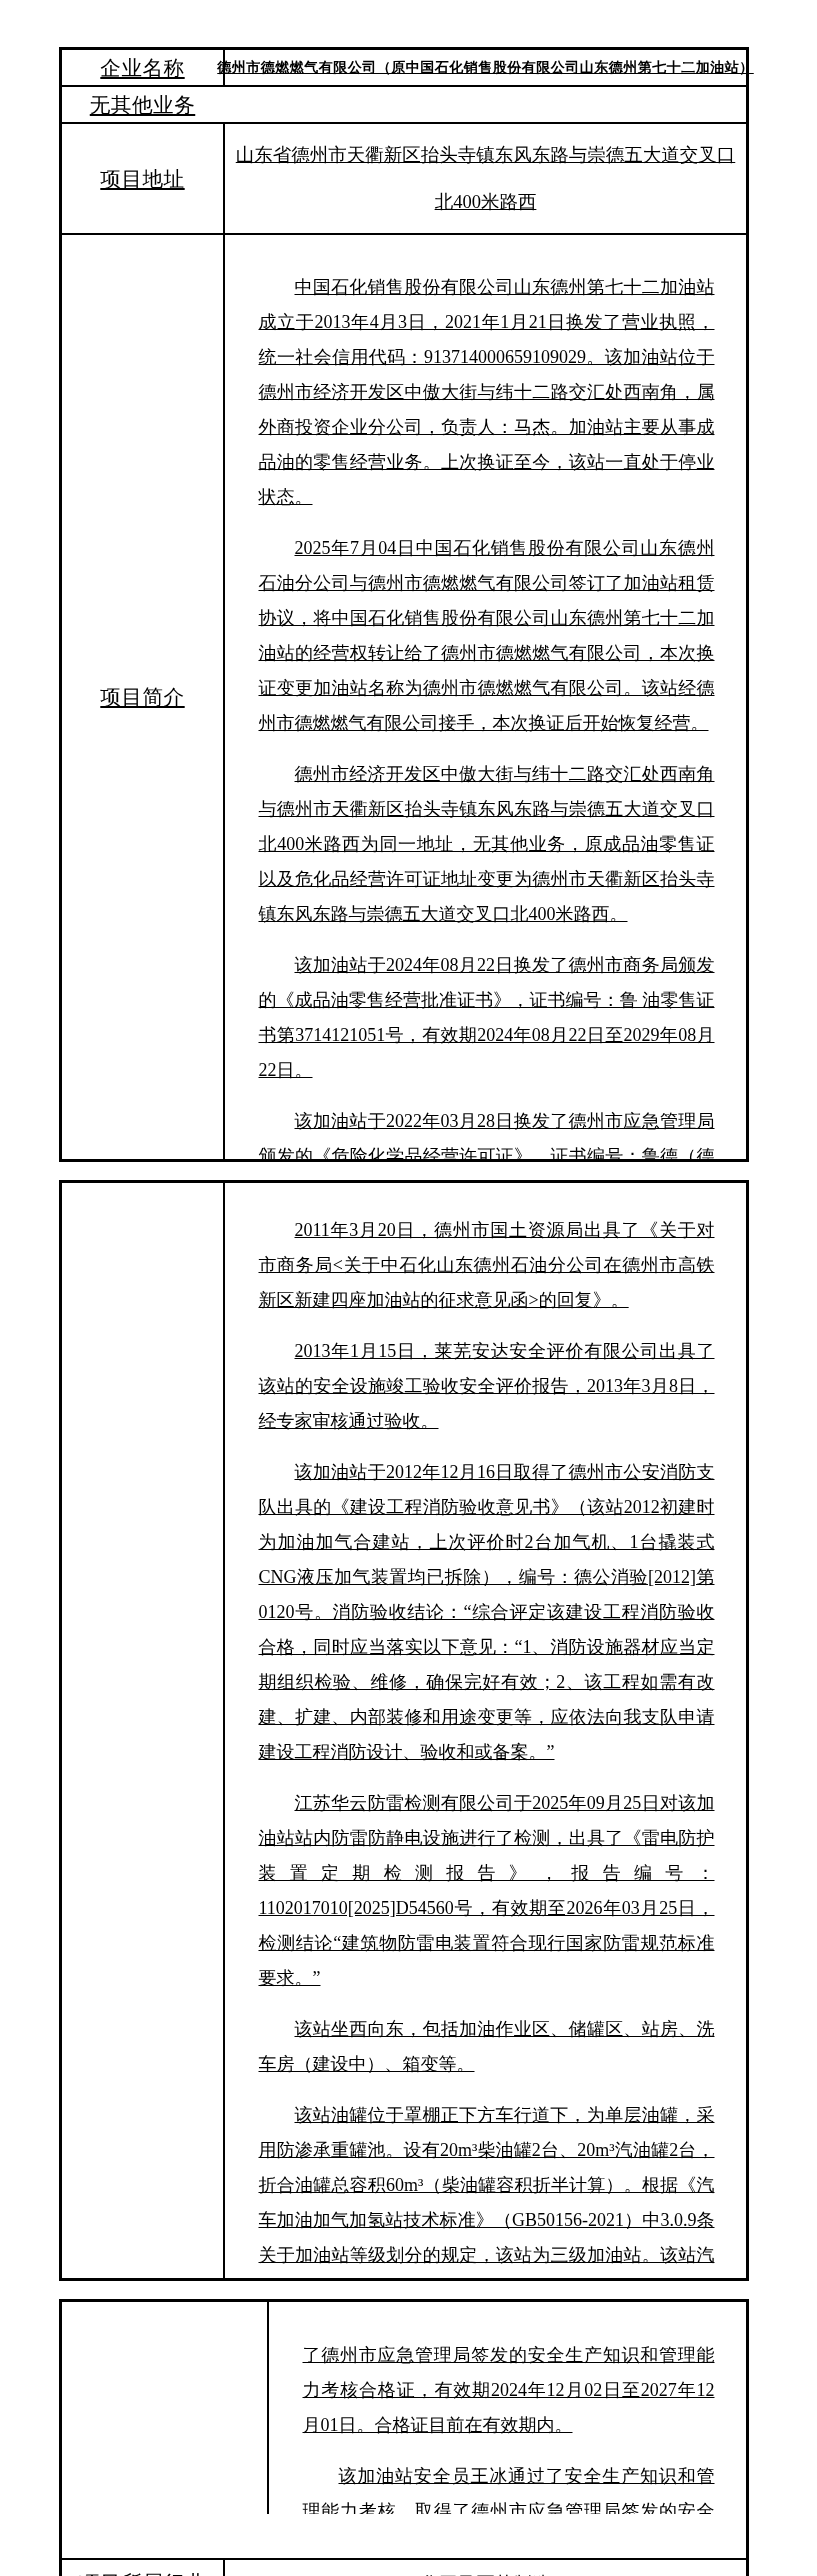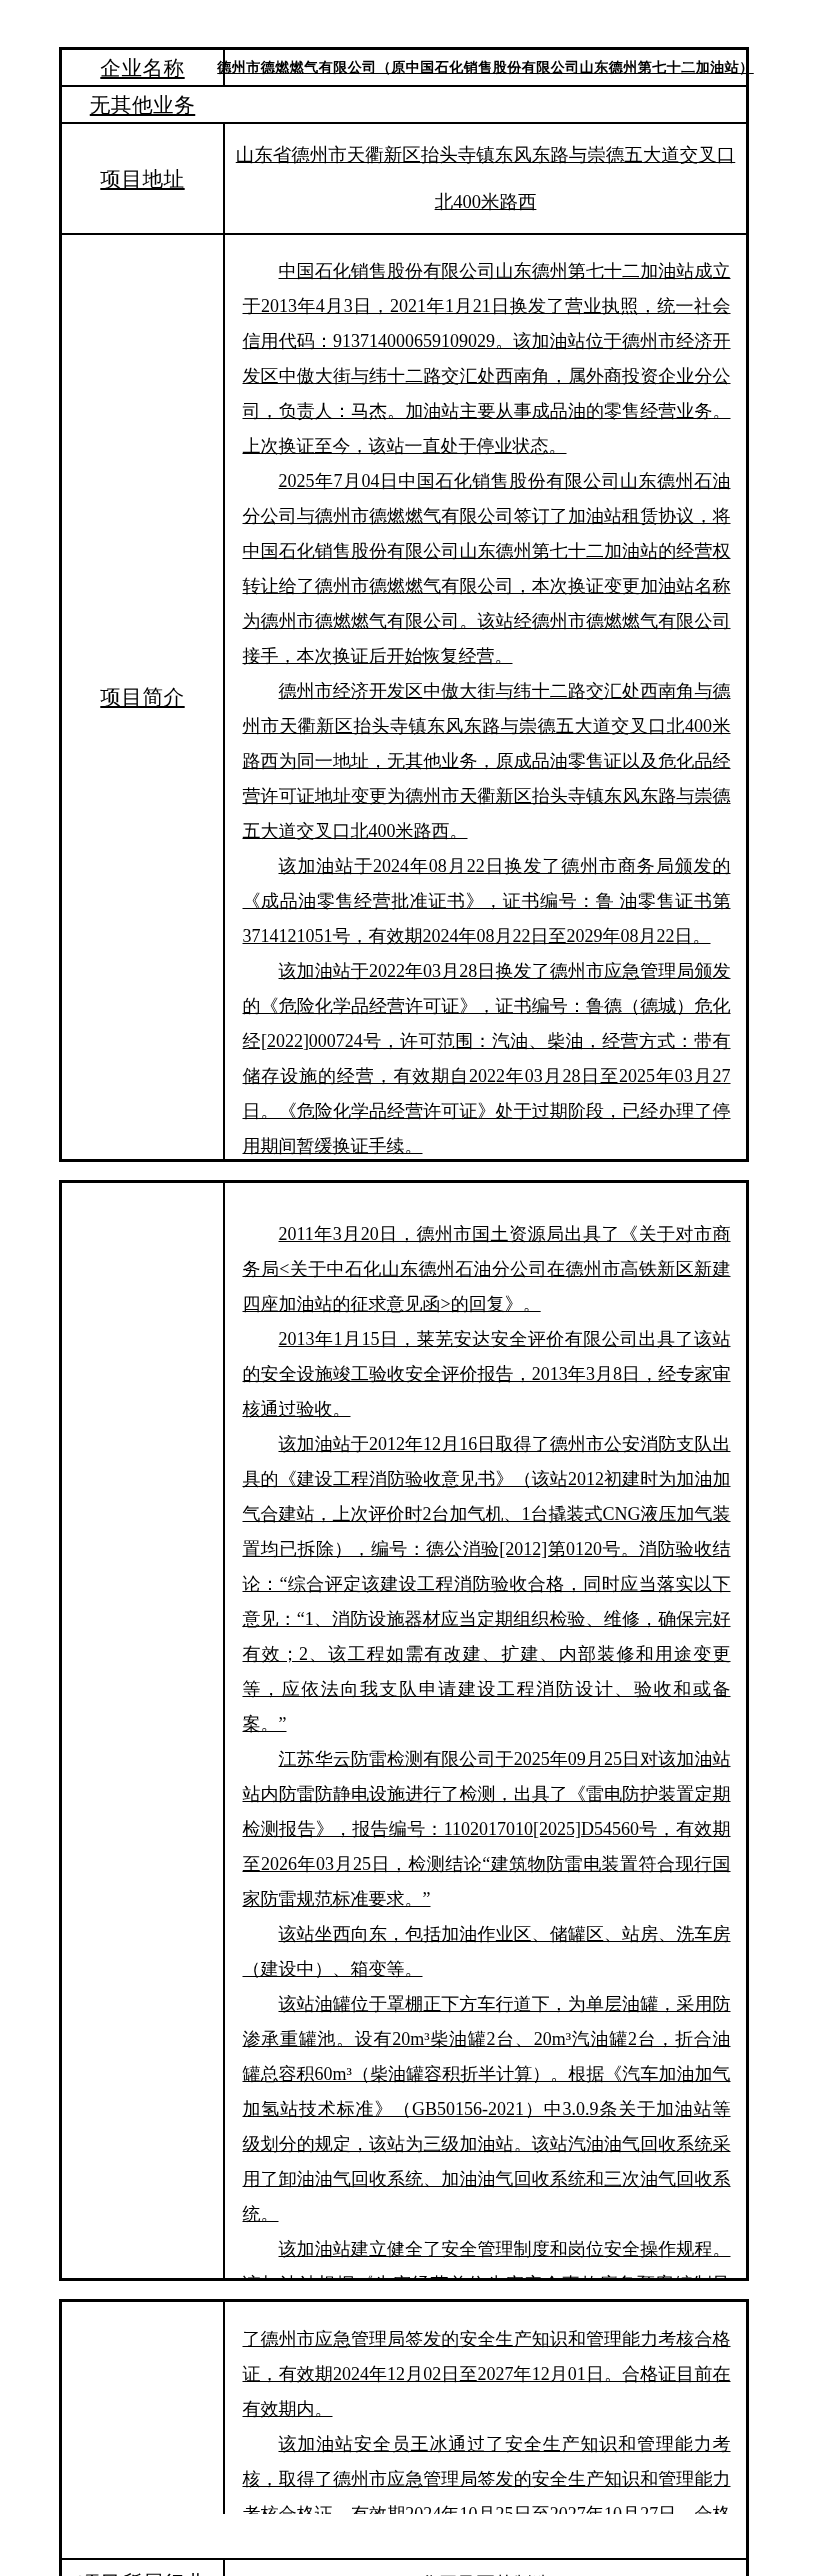--- a/index.html
+++ b/index.html
@@ -7,21 +7,21 @@
         font-family:"Liberation Serif",serif;color:#000;overflow:hidden;}
   .tbl{position:absolute;left:59px;width:690px;border:3.1px solid #000;background:#fff;
        box-sizing:border-box;display:flex;flex-direction:column;text-decoration:underline;}
   .row{display:flex;box-sizing:border-box;min-height:0;}
   .bt{border-top:2.1px solid #000;}
   .lab{flex:0 0 161px;display:flex;align-items:center;justify-content:center;
        font-size:20.6px;letter-spacing:0.5px;text-align:center;}
   .val{flex:1;border-left:2.1px solid #000;display:flex;align-items:center;justify-content:center;
        font-size:18.5px;text-align:center;box-sizing:border-box;min-width:0;}
   .paras{display:block;text-align:justify;padding:18.5px 15.5px 0 17.5px;font-size:18px;line-height:35px;overflow:hidden;}
-  .paras p{margin:0;text-indent:2em;}
+  .paras p{margin:16px;text-indent:2em;}
   .paras p.noind{text-indent:0;}
   .fancy{font-weight:bold;font-size:14px;white-space:nowrap;letter-spacing:0.5px;}
 </style>
 </head>
 <body>
 
 <div class="page">
 
   <div class="tbl" style="top:47px;height:1115px;">
     <div class="row" style="height:35px;">
@@ -43,35 +43,35 @@
         <p>德州市经济开发区中傲大街与纬十二路交汇处西南角与德州市天衢新区抬头寺镇东风东路与崇德五大道交叉口北400米路西为同一地址，无其他业务，原成品油零售证以及危化品经营许可证地址变更为德州市天衢新区抬头寺镇东风东路与崇德五大道交叉口北400米路西。</p>
         <p>该加油站于2024年08月22日换发了德州市商务局颁发的《成品油零售经营批准证书》，证书编号：鲁 油零售证书第3714121051号，有效期2024年08月22日至2029年08月22日。</p>
         <p>该加油站于2022年03月28日换发了德州市应急管理局颁发的《危险化学品经营许可证》，证书编号：鲁德（德城）危化经[2022]000724号，许可范围：汽油、柴油，经营方式：带有储存设施的经营，有效期自2022年03月28日至2025年03月27日。《危险化学品经营许可证》处于过期阶段，已经办理了停用期间暂缓换证手续。</p>
       </div>
     </div>
   </div>
 
   <div class="tbl" style="top:1180px;height:1101px;">
     <div class="row" style="flex:1;">
       <div class="lab"></div>
-      <div class="val paras" style="padding-top:34px;">
+      <div class="val paras" style="padding-top:14px;">
         <p>2011年3月20日，德州市国土资源局出具了《关于对市商务局&lt;关于中石化山东德州石油分公司在德州市高铁新区新建四座加油站的征求意见函&gt;的回复》。</p>
         <p>2013年1月15日，莱芜安达安全评价有限公司出具了该站的安全设施竣工验收安全评价报告，2013年3月8日，经专家审核通过验收。</p>
         <p>该加油站于2012年12月16日取得了德州市公安消防支队出具的《建设工程消防验收意见书》（该站2012初建时为加油加气合建站，上次评价时2台加气机、1台撬装式CNG液压加气装置均已拆除），编号：德公消验[2012]第0120号。消防验收结论：“综合评定该建设工程消防验收合格，同时应当落实以下意见：“1、消防设施器材应当定期组织检验、维修，确保完好有效；2、该工程如需有改建、扩建、内部装修和用途变更等，应依法向我支队申请建设工程消防设计、验收和或备案。”</p>
         <p>江苏华云防雷检测有限公司于2025年09月25日对该加油站站内防雷防静电设施进行了检测，出具了《雷电防护装置定期检测报告》，报告编号：1102017010[2025]D54560号，有效期至2026年03月25日，检测结论“建筑物防雷电装置符合现行国家防雷规范标准要求。”</p>
         <p>该站坐西向东，包括加油作业区、储罐区、站房、洗车房（建设中）、箱变等。</p>
         <p>该站油罐位于罩棚正下方车行道下，为单层油罐，采用防渗承重罐池。设有20m³柴油罐2台、20m³汽油罐2台，折合油罐总容积60m³（柴油罐容积折半计算）。根据《汽车加油加气加氢站技术标准》（GB50156-2021）中3.0.9条关于加油站等级划分的规定，该站为三级加油站。该站汽油油气回收系统采用了卸油油气回收系统、加油油气回收系统和三次油气回收系统。</p>
         <p>该加油站建立健全了安全管理制度和岗位安全操作规程。该加油站根据《生产经营单位生产安全事故应急预案编制导则》的要求，编制了《德州市德燃燃气有限公司（加油站）生产安全事故应急预案》，并于2025年9月29日取得了德州天衢新区综合执法部出具的应急预案备案登记表，备案编号3714001-2025-0049。</p>
 
       </div>
     </div>
   </div>
 
   <div class="tbl" style="top:2299px;height:761px;">
-    <div class="row" style="height:212px;">
+    <div class="row" style="height:212px;gap:44px;">
       <div class="lab"></div>
       <div class="val paras" style="padding-top:19.6px;">
         <p class="noind">了德州市应急管理局签发的安全生产知识和管理能力考核合格证，有效期2024年12月02日至2027年12月01日。合格证目前在有效期内。</p>
         <p>该加油站安全员王冰通过了安全生产知识和管理能力考核，取得了德州市应急管理局签发的安全生产知识和管理能力考核合格证，有效期2024年10月25日至2027年10月27日，合格证目前在有效期内。</p>
 
       </div>
     </div>
     <div class="row bt" style="height:48px;margin-top:44px;">
       <div class="lab">项目所属行业</div>
       <div class="val">化工及医药制造</div>

